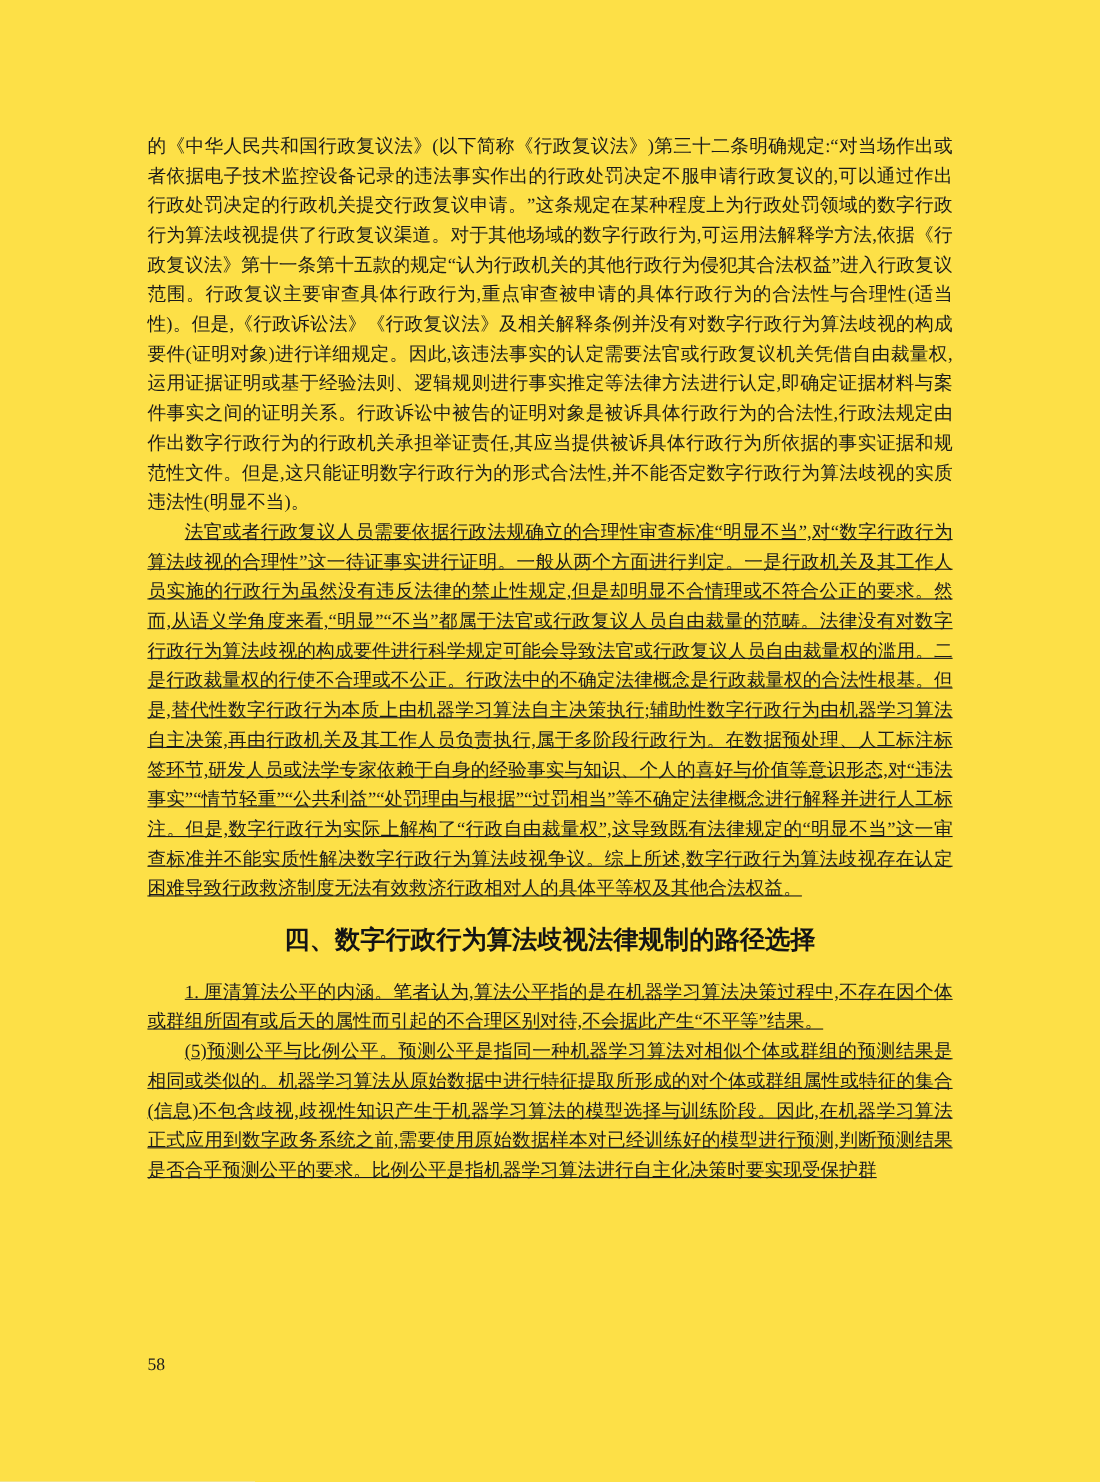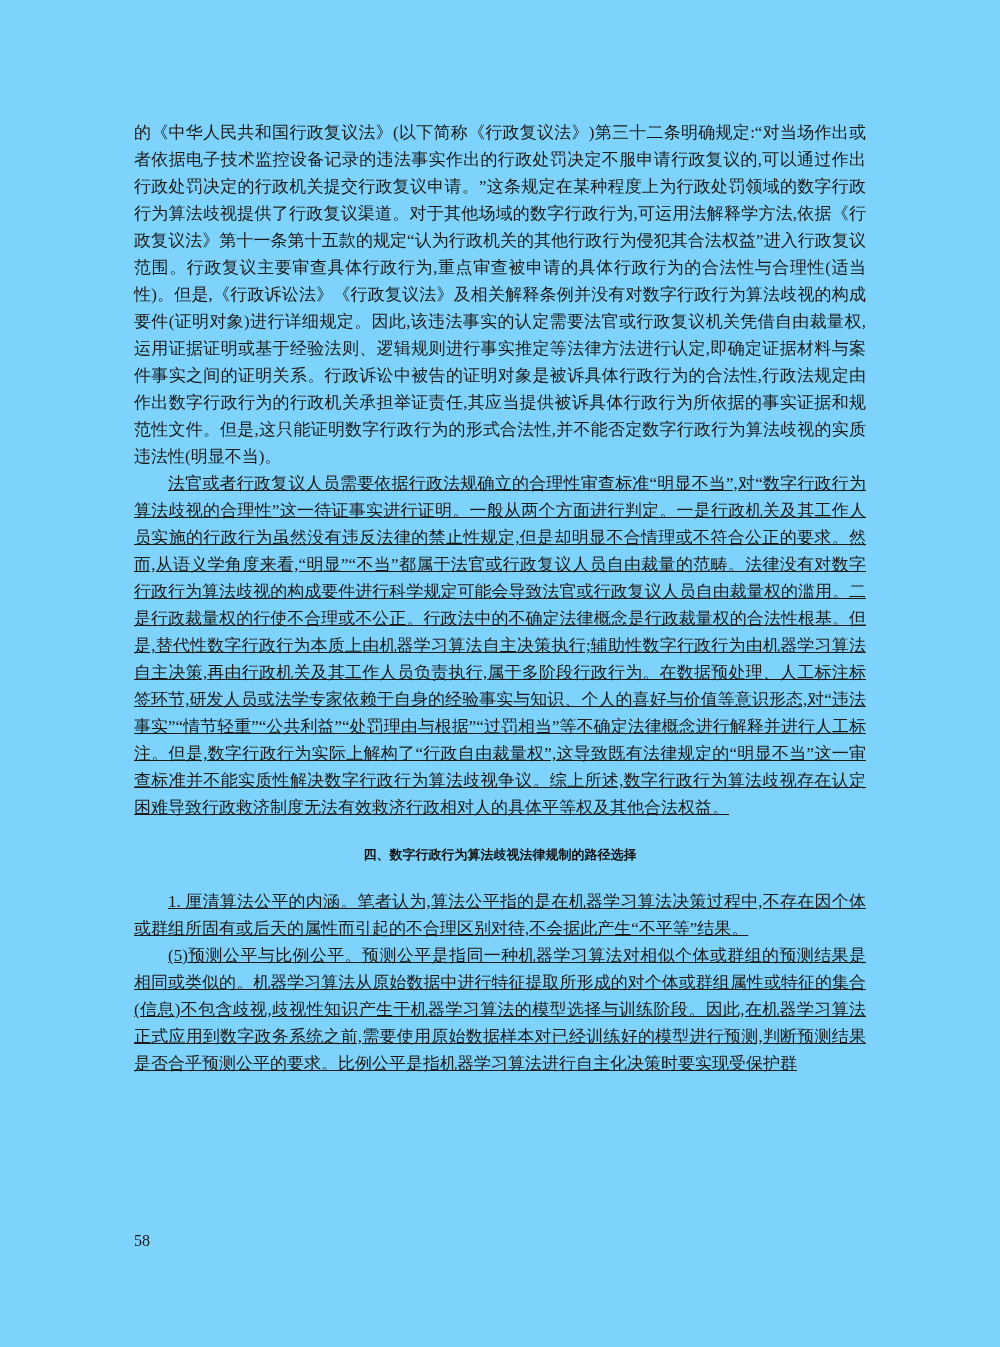--- a/index.html
+++ b/index.html
@@ -5,21 +5,21 @@
   html, body {
     margin: 0;
     padding: 0;
     background: #e8e8e8;
   }
   .page {
     position: relative;
     width: 1000px;
     height: 1347px;
     margin: 0 auto;
-    background: #7dd3fc;
+    background: #fde047;
     color: #1b1b1b;
     overflow: hidden;
   }
   .content {
     position: absolute;
     top: 119px;
     left: 134px;
     width: 732px;
     font-family: "Liberation Serif", "DejaVu Serif", serif;
     font-size: 17px;
@@ -36,21 +36,21 @@
     text-indent: 2em;
     text-decoration: underline;
   }
   .para-no-indent {
     text-indent: 0;
   }
   .section-heading {
     margin: 20px 0 20px 0;
     font-family: "Liberation Sans", "DejaVu Sans", sans-serif;
     font-weight: 700;
-    font-size: 13px;
+    font-size: 23px;
     line-height: 27px;
     text-align: center;
     text-align-last: center;
     color: #141414;
   }
   .subsection-heading {
     margin: 0;
     font-family: "Liberation Sans", "DejaVu Sans", sans-serif;
     font-weight: 700;
     font-size: 17px;

